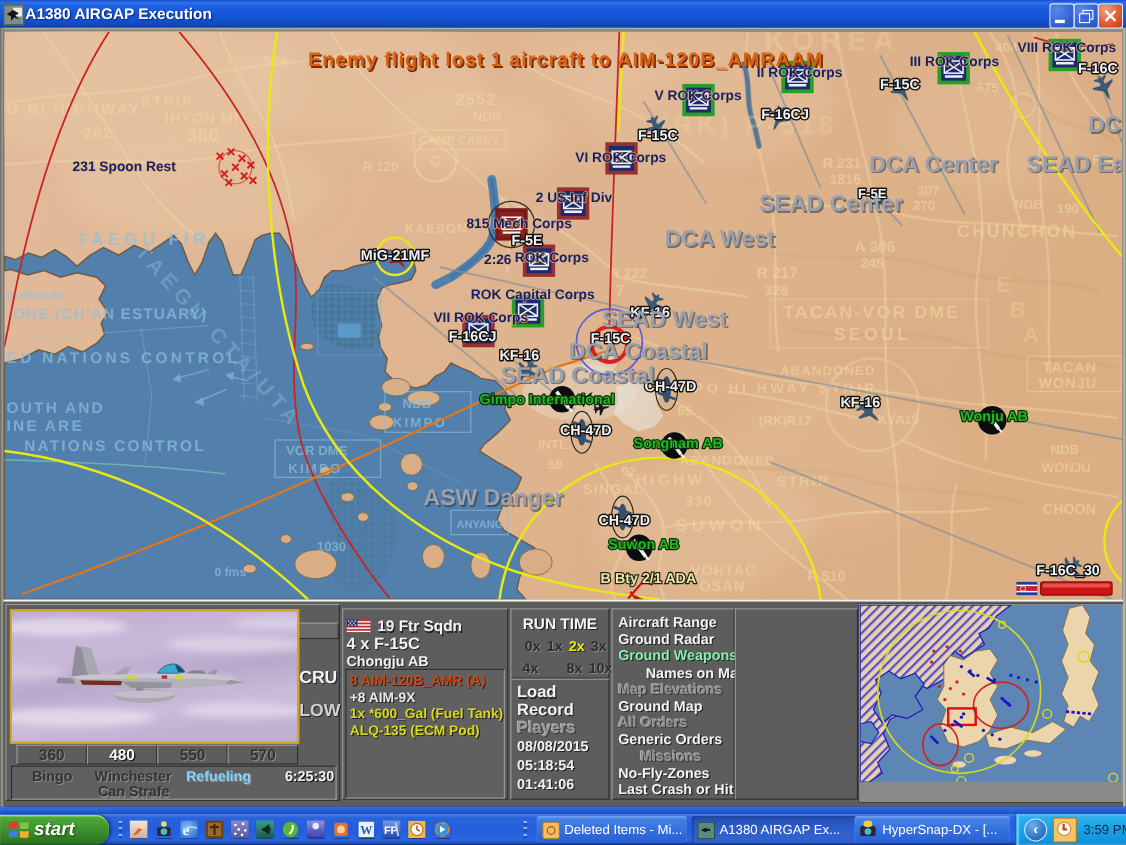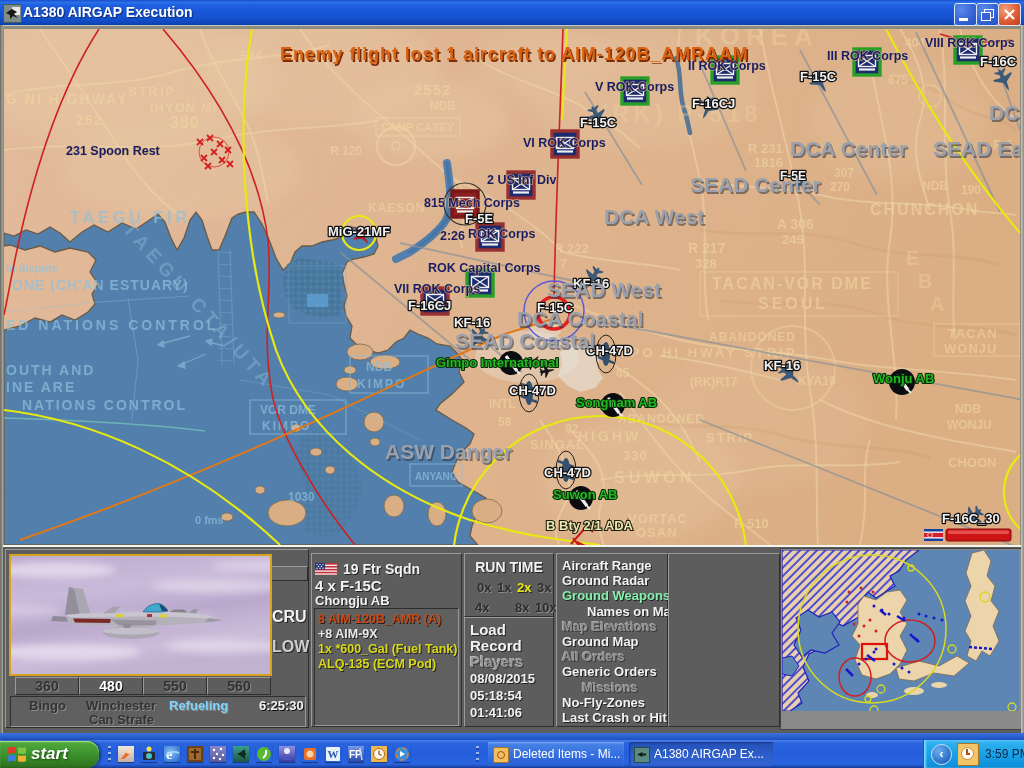--- a/index.html
+++ b/index.html
@@ -535,21 +535,21 @@
 <polygon points="158,56 163,53.5 173,53.5 177,56.5" fill="#84808c"></polygon>
 <polygon points="177,56.5 183,53 187,53.5 185,57.5" fill="#9a96a2"></polygon>
 </g>
 </svg>
 </div>
 <div style="position:absolute;left:266px;top:58px;font-size:16px;font-weight:bold;color:#f2f2f2;text-shadow:1px 1px 0 #222;">CRU</div>
 <div style="position:absolute;left:266px;top:88px;font-size:16px;font-weight:bold;color:#cfcfcf;text-shadow:1px 1px 0 #222;">LOW</div>
 <div class="raised" style="left:9px;top:127px;width:62px;height:16px;text-align:center;font-size:14px;font-weight:bold;color:#333333;text-shadow:1px 1px 0 #8a8a8a;line-height:16px;">360</div>
 <div class="raised" style="left:73px;top:127px;width:62px;height:16px;text-align:center;font-size:14px;font-weight:bold;color:#ffffff;text-shadow:1px 1px 0 #111;line-height:16px;">480</div>
 <div class="raised" style="left:137px;top:127px;width:62px;height:16px;text-align:center;font-size:14px;font-weight:bold;color:#333333;text-shadow:1px 1px 0 #8a8a8a;line-height:16px;">550</div>
-<div class="raised" style="left:201px;top:127px;width:62px;height:16px;text-align:center;font-size:14px;font-weight:bold;color:#333333;text-shadow:1px 1px 0 #8a8a8a;line-height:16px;">560</div>
+<div class="raised" style="left:201px;top:127px;width:62px;height:16px;text-align:center;font-size:14px;font-weight:bold;color:#333333;text-shadow:1px 1px 0 #8a8a8a;line-height:16px;">570</div>
 <div class="sunken" style="left:4px;top:146px;width:294px;height:29px;">
 <div style="position:absolute;left:18px;top:1px;font-size:13px;font-weight:bold;color:#333;text-shadow:1px 1px 0 #8a8a8a;">Bingo</div>
 <div style="position:absolute;left:75px;top:1px;font-size:13px;font-weight:bold;color:#333;text-shadow:1px 1px 0 #8a8a8a;">Winchester</div>
 <div style="position:absolute;left:158px;top:1px;font-size:13px;font-weight:bold;color:#7dd3fc;text-shadow:1px 1px 0 #8a8a8a;">Refueling</div>
 <div style="position:absolute;left:248px;top:1px;font-size:13px;font-weight:bold;color:#f2f2f2;text-shadow:1px 1px 0 #111;">6:25:30</div>
 <div style="position:absolute;left:78px;top:15px;font-size:13px;font-weight:bold;color:#333;text-shadow:1px 1px 0 #8a8a8a;">Can Strafe</div>
 </div>
 </div>
 <div class="raised" style="left:308px;top:6px;width:149px;height:172px;">
 <svg style="position:absolute;left:3px;top:9px;" width="22" height="12" viewBox="0 0 22 12">
@@ -784,25 +784,33 @@
         <circle cx="8" cy="8" r="7" fill="#3890d8"></circle>
         <circle cx="8" cy="8" r="6" fill="none" stroke="#e87828" stroke-width="1.5" stroke-dasharray="4,3"></circle>
         <path d="M6,5 L11,8 L6,11 Z" fill="#fff"></path>
       </svg></div>
 <div class="tsk" style="left:488px;width:136px;background:linear-gradient(#5f94f2 0%,#447fe4 12%,#3069dd 70%,#2a60d2 100%);box-shadow:inset 0 1px 1px #7aa8f4;">
       <div style="position:absolute;left:5px;top:5px;width:14px;height:14px;background:#f0c060;border:1px solid #a87820;border-radius:2px;">
         <div style="position:absolute;left:3px;top:3px;width:6px;height:6px;border:1px solid #b04818;border-radius:50%;"></div>
       </div>
       <div class="lbl">Deleted Items - Mi...</div>
     </div>
-<div class="tsk" style="left:629px;width:144px;background:linear-gradient(#2350b5 0%,#2c5dc8 50%,#3263d0 100%);box-shadow:inset 1px 1px 2px #1a3a8a;">
+<div class="tsk" style="left:629px;width:144px;background:linear-gradient(#2350b5 0%,#2c5dc8 50%,#3263d0 100%);box-shadow:inset 1px 1px 2px #1a3a8a;padding-left:16px;">
       <div style="position:absolute;left:5px;top:5px;width:14px;height:14px;background:#5a8a80;border:1px solid #2a4a44;">
         <div style="position:absolute;left:2px;top:4px;width:9px;height:5px;background:#102018;clip-path:polygon(0 50%,60% 0,60% 30%,100% 30%,100% 70%,60% 70%,60% 100%);"></div>
       </div>
       <div class="lbl">A1380 AIRGAP Ex...</div>
+    </div>
+<div class="tsk" style="left:777px;width:141px;background:linear-gradient(#5f94f2 0%,#447fe4 12%,#3069dd 70%,#2a60d2 100%);box-shadow:inset 0 1px 1px #7aa8f4;">
+      <div style="position:absolute;left:5px;top:4px;width:15px;height:15px;">
+        <div style="position:absolute;left:0px;top:5px;width:14px;height:9px;background:#282830;border-radius:2px;"></div>
+        <div style="position:absolute;left:3px;top:0px;width:8px;height:6px;background:#f0d040;border-radius:50%;"></div>
+        <div style="position:absolute;left:4px;top:7px;width:6px;height:6px;background:#40c0c8;border-radius:50%;"></div>
+      </div>
+      <div class="lbl">HyperSnap-DX - [...</div>
     </div>
 <div style="position:absolute;left:923px;top:0;width:101px;height:28px;
 background:linear-gradient(#4fc0f4 0%,#2fb0ee 10%,#18a2e8 50%,#1092dc 90%,#0a84cc 100%);
 border-left:1px solid #0c64a8;box-shadow:inset 2px 0 2px #7ad8fc;">
 <div style="position:absolute;left:7px;top:4px;width:19px;height:19px;border-radius:50%;
 background:radial-gradient(circle at 35% 30%,#6aaef0,#2a6cc4 70%,#1a54a8);border:1px solid #cde4f8;color:#fff;
 font-size:13px;font-weight:bold;text-align:center;line-height:18px;">‹</div>
 <div style="position:absolute;left:33px;top:3px;width:20px;height:21px;background:#f4c468;border:1px solid #a87820;border-radius:2px;">
 <div style="position:absolute;left:3px;top:3px;width:11px;height:11px;background:#fff8ee;border:1px solid #c09040;border-radius:50%;"></div>
 <div style="position:absolute;left:8px;top:5px;width:1.5px;height:5px;background:#b05010;"></div>

